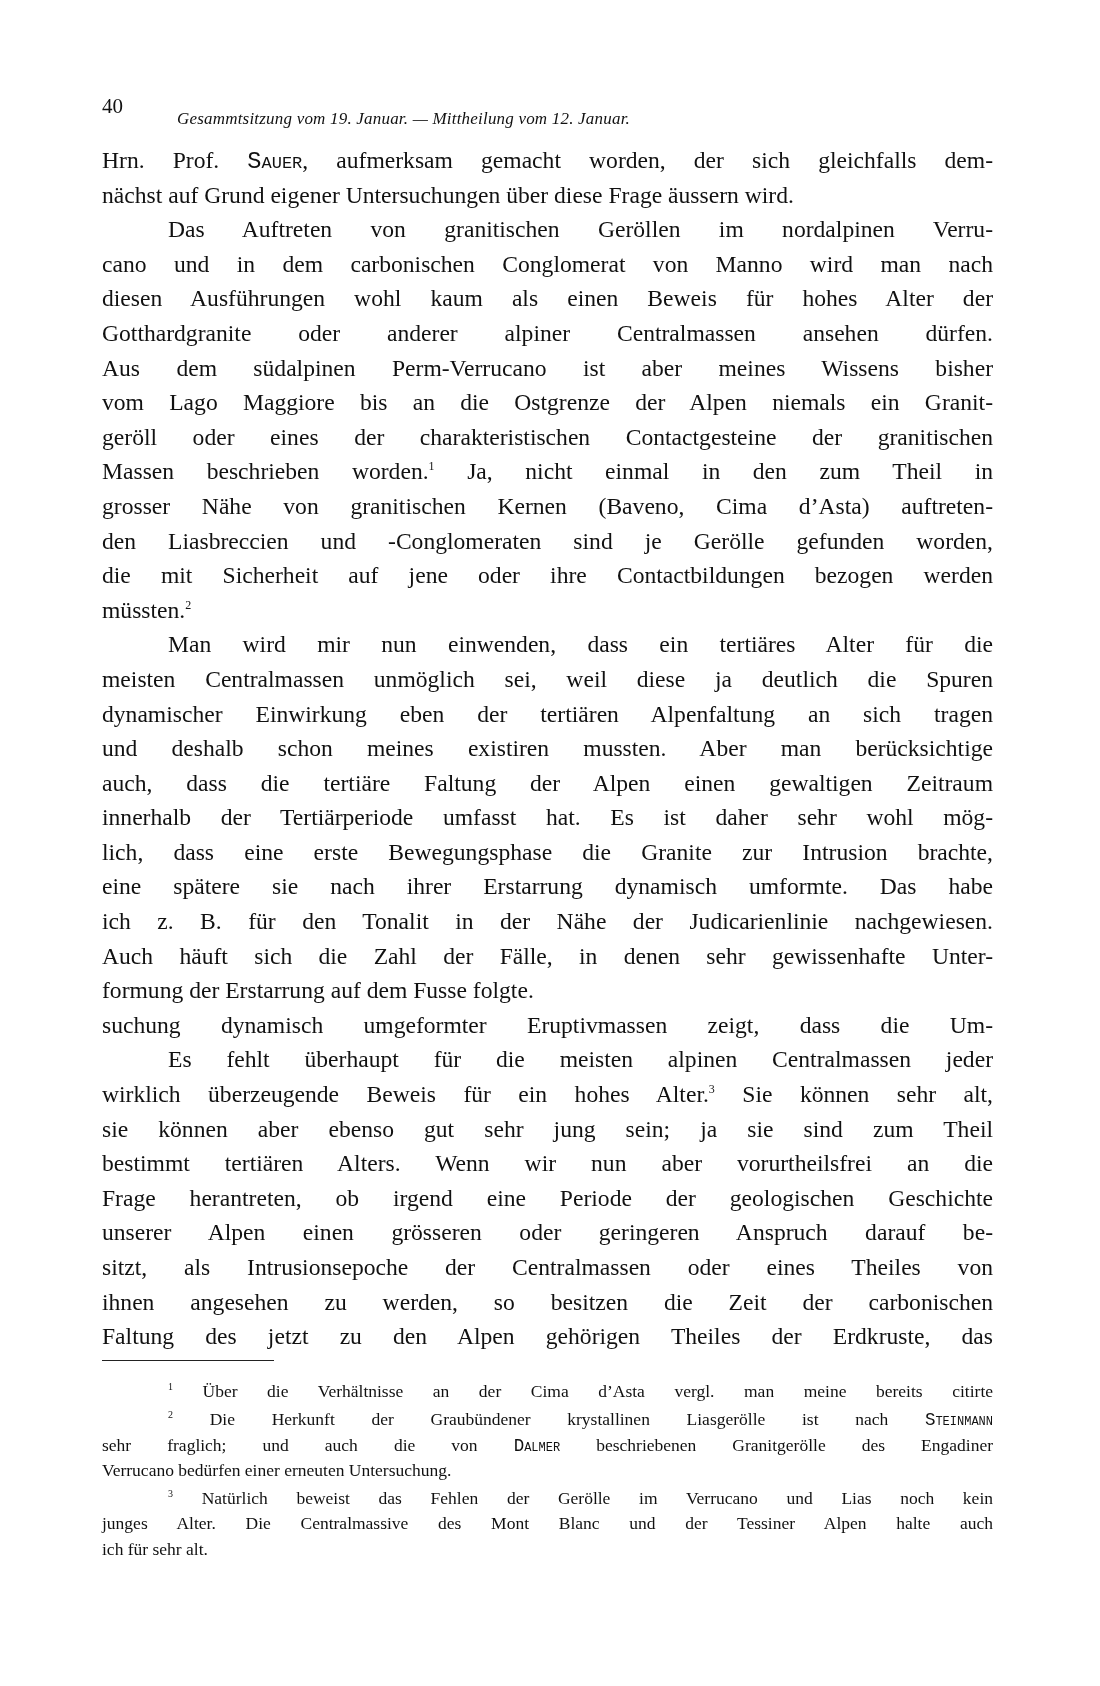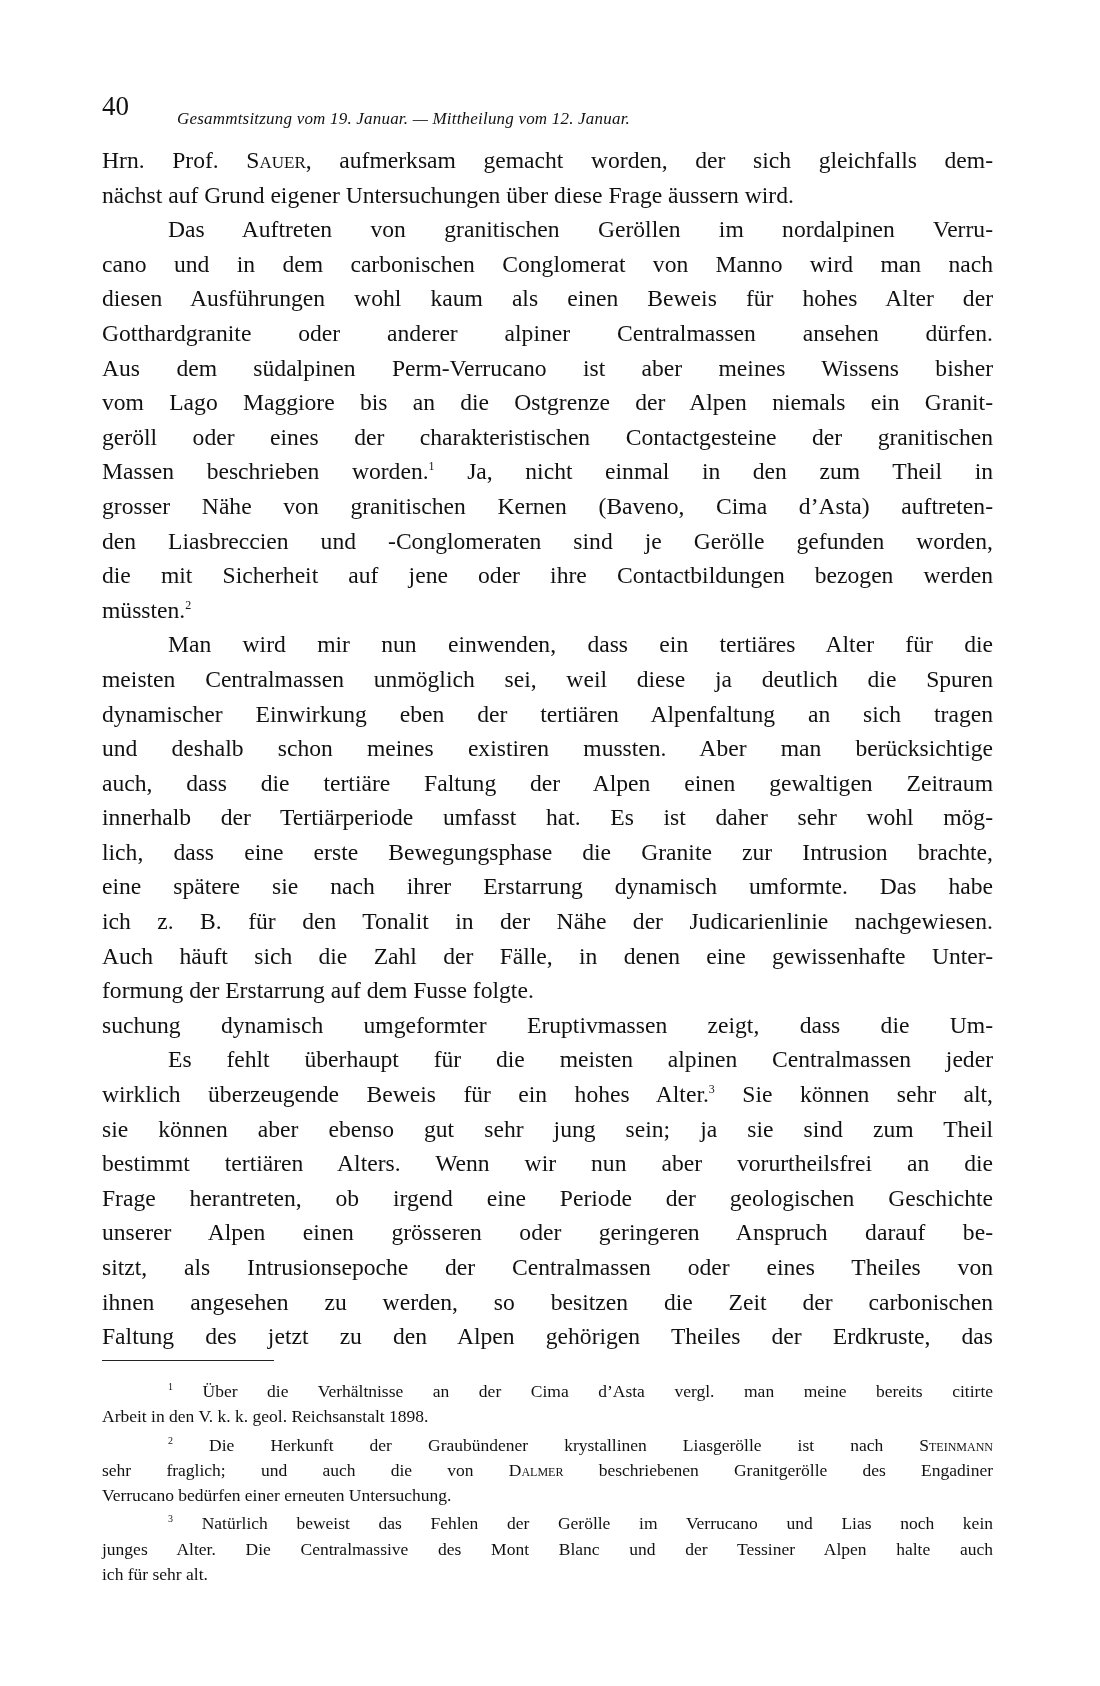--- a/index.html
+++ b/index.html
@@ -1,29 +1,29 @@
 <!DOCTYPE html>
 <html><head>
 <meta charset="utf-8">
 <style>
   html, body { margin: 0; padding: 0; background: #ffffff; }
   body { width: 1100px; height: 1686px; position: relative; overflow: hidden;
          font-family: "Liberation Serif", "DejaVu Serif", serif; color: #111; }
   .page { position: absolute; left: 102px; top: 0; width: 891px; }
   .header { position: absolute; top: 91px; left: 0; width: 891px; height: 30px;
             font-size: 17px; line-height: 30px; }
-  .header .pno { position: absolute; left: 0; top: 0; font-size: 27px; }
+  .header .pno { position: absolute; left: 0; top: 0; font-size: 21px; }
   .header .running { position: absolute; left: 75px; top: 13px; letter-spacing: 0.2px; font-style: italic; }
   .body-text { position: absolute; top: 143px; left: 0; width: 891px; }
   .line { display: block; font-size: 23.6px; height: 34.6px; line-height: 34.6px;
           text-align: justify; text-align-last: justify; white-space: nowrap; }
   .line.last { text-align-last: left; }
   .line.indent { padding-left: 66px; }
   sup { font-size: 12px; line-height: 0; vertical-align: 9px; }
-  .sc { font-variant: small-caps; }
+  .sc { font-variant: small-caps; font-family: Liberation Mono, monospace; }
   .rule { position: absolute; top: 1360px; left: 0; width: 172px; height: 1px;
           background: #222; }
   .notes { position: absolute; top: 1379px; left: 0; width: 891px; }
   .nline { display: block; font-size: 17.5px; height: 25.3px; line-height: 25.3px;
            text-align: justify; text-align-last: justify; white-space: nowrap; }
   .nline.last { text-align-last: left; }
   .nline.indent { padding-left: 66px; }
   .nline.gap { margin-top: 3px; }
   .nline sup { font-size: 10px; vertical-align: 7px; }
 </style>
@@ -53,39 +53,38 @@
       <span class="line last"><span>müssten.</span><sup>2</sup><span></span></span>
       <span class="line indent">Man wird mir nun einwenden, dass ein tertiäres Alter für die</span>
       <span class="line">meisten Centralmassen unmöglich sei, weil diese ja deutlich die Spuren</span>
       <span class="line">dynamischer Einwirkung eben der tertiären Alpenfaltung an sich tragen</span>
       <span class="line">und deshalb schon meines existiren mussten.  Aber man berücksichtige</span>
       <span class="line">auch, dass die tertiäre Faltung der Alpen einen gewaltigen Zeitraum</span>
       <span class="line">innerhalb der Tertiärperiode umfasst hat.  Es ist daher sehr wohl mög-</span>
       <span class="line">lich, dass eine erste Bewegungsphase die Granite zur Intrusion brachte,</span>
       <span class="line">eine spätere sie nach ihrer Erstarrung dynamisch umformte.  Das habe</span>
       <span class="line">ich z. B. für den Tonalit in der Nähe der Judicarienlinie nachgewiesen.</span>
-      <span class="line">Auch häuft sich die Zahl der Fälle, in denen eine gewissenhafte Unter-</span>
+      <span class="line">Auch häuft sich die Zahl der Fälle, in denen sehr gewissenhafte Unter-</span>
       <span class="line last">formung der Erstarrung auf dem Fusse folgte.</span>
       <span class="line">suchung dynamisch umgeformter Eruptivmassen zeigt, dass die Um-</span>
       <span class="line indent">Es fehlt überhaupt für die meisten alpinen Centralmassen jeder</span>
       <span class="line"><span>wirklich überzeugende Beweis für ein hohes Alter.</span><sup>3</sup><span>  Sie können sehr alt,</span></span>
       <span class="line">sie können aber ebenso gut sehr jung sein; ja sie sind zum Theil</span>
       <span class="line">bestimmt tertiären Alters.  Wenn wir nun aber vorurtheilsfrei an die</span>
       <span class="line">Frage herantreten, ob irgend eine Periode der geologischen Geschichte</span>
       <span class="line">unserer Alpen einen grösseren oder geringeren Anspruch darauf be-</span>
       <span class="line">sitzt, als Intrusionsepoche der Centralmassen oder eines Theiles von</span>
       <span class="line">ihnen angesehen zu werden, so besitzen die Zeit der carbonischen</span>
       <span class="line">Faltung des jetzt zu den Alpen gehörigen Theiles der Erdkruste, das</span>
     </div>
 
   <div class="rule"></div>
 
   <div class="notes" id="notes">
       <span class="nline indent"><sup>1</sup> <span>Über die Verhältnisse an der Cima d’Asta vergl. man meine bereits citirte</span></span>
-      <span class="nline last"><span>Arbeit in den V. k. k. geol. Reichsanstalt 1898.</span></span>
       <span class="nline indent gap"><sup>2</sup> <span>Die Herkunft der Graubündener krystallinen Liasgerölle ist nach </span><span class="sc">Steinmann</span><span></span></span>
       <span class="nline"><span>sehr fraglich; und auch die von </span><span class="sc">Dalmer</span><span> beschriebenen Granitgerölle des Engadiner</span></span>
       <span class="nline last"><span>Verrucano bedürfen einer erneuten Untersuchung.</span></span>
       <span class="nline indent gap"><sup>3</sup> <span>Natürlich beweist das Fehlen der Gerölle im Verrucano und Lias noch kein</span></span>
       <span class="nline"><span>junges Alter.  Die Centralmassive des Mont Blanc und der Tessiner Alpen halte auch</span></span>
       <span class="nline last"><span>ich für sehr alt.</span></span>
     </div>
 </div>
 
 </body></html>

